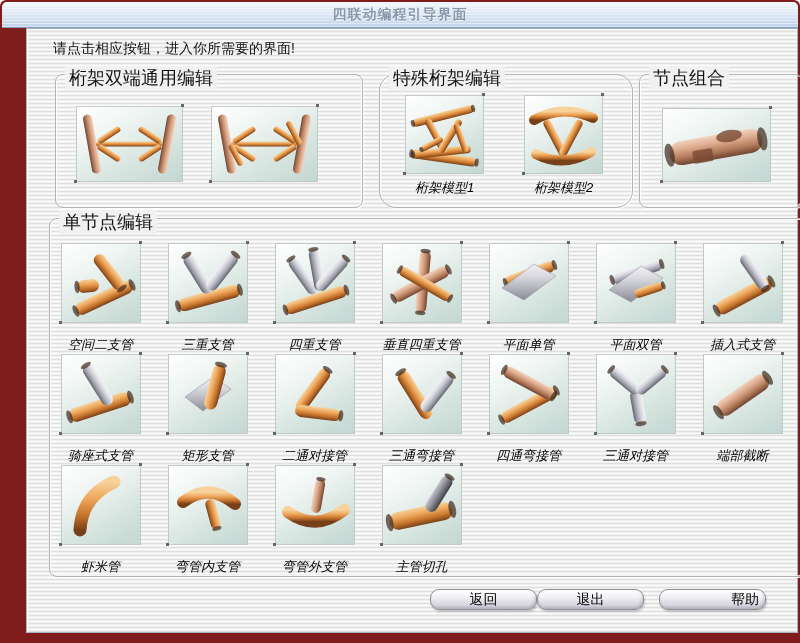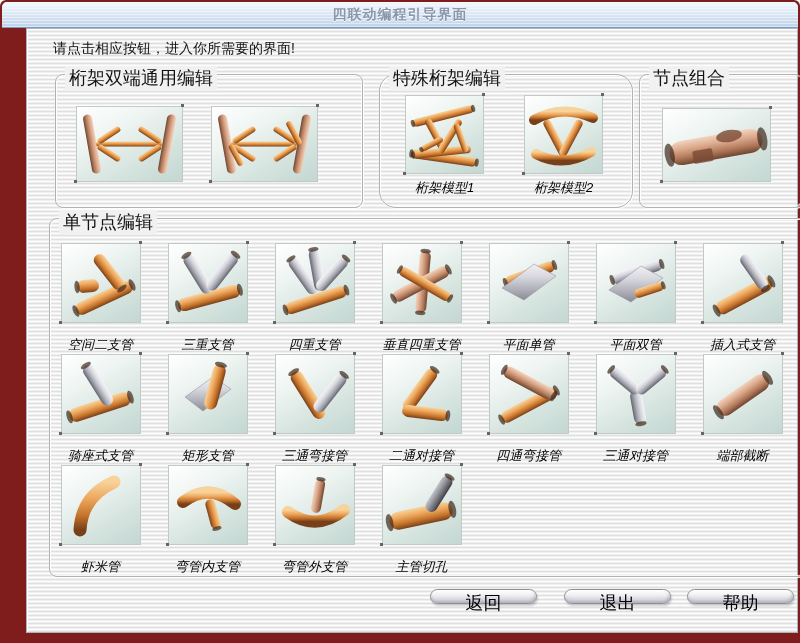--- a/index.html
+++ b/index.html
@@ -39,25 +39,25 @@
   .g2 .c1{left:11px;} .g2 .c2{left:130px;}
   .g2 .cell .tile{margin:0 auto;width:77px;height:77px;}
   .g2 .cell .lbl{margin-top:5px;}
   .g3 .t1{position:absolute;left:22px;top:33px;}
   .lbl{font-size:13px;color:#000;white-space:nowrap;font-style:italic;}
   .grid{position:absolute;left:8px;top:24px;right:0;bottom:0;display:grid;
     grid-template-columns:repeat(7,107px);grid-auto-rows:111px;}
   .gcell{display:flex;flex-direction:column;align-items:center;width:107px;justify-content:space-between;}
   .gcell .tile{margin-left:-22px;}
   .gcell .lbl{margin-top:5px;margin-left:-22px;}
-  .btnrow .btn{position:absolute;top:560px;width:107px;height:15px;border-radius:9px;
+  .btnrow .btn{position:absolute;top:560px;width:107px;height:21px;border-radius:9px;
     background:linear-gradient(180deg,#ffffff 0%,#f0f0f4 40%,#e0e0e6 60%,#d2d2da 100%);
     border:1px solid #8e8e96;box-shadow:inset 0 1px 0 #fff,inset -1px -2px 3px rgba(110,110,125,.35),1px 2px 2px rgba(0,0,0,.18);
-    font-size:18px;color:#000;font-family:inherit;cursor:pointer;}
-  .btn-back{left:403px;} .btn-exit{left:537px;} .btn-help{left:660px;}
+    font-size:14px;color:#000;font-family:inherit;cursor:pointer;}
+  .btn-back{left:403px;} .btn-exit{left:510px;} .btn-help{left:632px;text-align:right;}
 </style>
 </head>
 <body>
 
 <div class="window">
   <div class="titlebar">
     <span class="title">四联动编程引导界面</span>
   </div>
   <div class="content">
     <div class="hint">请点击相应按钮，进入你所需要的界面!</div>
@@ -665,20 +665,47 @@
                   <rect x="-23" y="-6.5" width="46" height="13" rx="6.5" fill="url(#gx_jx_1)"></rect>
                   <ellipse cx="23" cy="0" rx="2.6" ry="6.2" fill="#3d2a1c" opacity=".7"></ellipse>
                 </g>
               </svg>
             </div>
           <div class="lbl">矩形支管</div>
         </div>
         <div class="gcell">
           <div class="tile sq">
               <svg viewBox="0 0 78 78" width="100%" height="100%">
+                <linearGradient id="gx_et_0" x1="0" y1="0" x2="0" y2="1">
+                  <stop offset="0" stop-color="#f7d29b"></stop>
+                  <stop offset=".35" stop-color="#eda75c"></stop>
+                  <stop offset=".7" stop-color="#c5732b"></stop>
+                  <stop offset="1" stop-color="#77401a"></stop>
+                </linearGradient>
+                <linearGradient id="gx_et_1" x1="0" y1="0" x2="0" y2="1">
+                  <stop offset="0" stop-color="#f7d29b"></stop>
+                  <stop offset=".35" stop-color="#eda75c"></stop>
+                  <stop offset=".7" stop-color="#c5732b"></stop>
+                  <stop offset="1" stop-color="#77401a"></stop>
+                </linearGradient>
+                <g transform="translate(37,35) rotate(-54)">
+                  <rect x="-25" y="-6" width="50" height="12" rx="6" fill="url(#gx_et_0)"></rect>
+                  <ellipse cx="25" cy="0" rx="2.4000000000000004" ry="5.7" fill="#3d2a1c" opacity=".7"></ellipse>
+                </g>
+                <g transform="translate(42,58) rotate(7)">
+                  <rect x="-23" y="-6" width="46" height="12" rx="6" fill="url(#gx_et_1)"></rect>
+                  <ellipse cx="23" cy="0" rx="2.4000000000000004" ry="5.7" fill="#3d2a1c" opacity=".7"></ellipse>
+                </g>
+              </svg>
+            </div>
+          <div class="lbl">二通对接管</div>
+        </div>
+        <div class="gcell">
+          <div class="tile sq">
+              <svg viewBox="0 0 78 78" width="100%" height="100%">
                 <linearGradient id="gx_st_0" x1="0" y1="0" x2="0" y2="1">
                   <stop offset="0" stop-color="#f7d29b"></stop>
                   <stop offset=".35" stop-color="#eda75c"></stop>
                   <stop offset=".7" stop-color="#c5732b"></stop>
                   <stop offset="1" stop-color="#77401a"></stop>
                 </linearGradient>
                 <linearGradient id="gx_st_1" x1="0" y1="0" x2="0" y2="1">
                   <stop offset="0" stop-color="#f4f4f8"></stop>
                   <stop offset=".35" stop-color="#d7d7de"></stop>
                   <stop offset=".7" stop-color="#a3a3ad"></stop>
@@ -688,47 +715,20 @@
                   <rect x="-27" y="-6.5" width="54" height="13" rx="6.5" fill="url(#gx_st_0)"></rect>
                   <ellipse cx="-27" cy="0" rx="2.6" ry="6.2" fill="#3d2a1c" opacity=".7"></ellipse>
                 </g>
                 <g transform="translate(54,38) rotate(-52)">
                   <rect x="-23" y="-6" width="46" height="12" rx="6" fill="url(#gx_st_1)"></rect>
                   <ellipse cx="23" cy="0" rx="2.4000000000000004" ry="5.7" fill="#3d2a1c" opacity=".7"></ellipse>
                 </g>
               </svg>
             </div>
           <div class="lbl">三通弯接管</div>
-        </div>
-        <div class="gcell">
-          <div class="tile sq">
-              <svg viewBox="0 0 78 78" width="100%" height="100%">
-                <linearGradient id="gx_et_0" x1="0" y1="0" x2="0" y2="1">
-                  <stop offset="0" stop-color="#f7d29b"></stop>
-                  <stop offset=".35" stop-color="#eda75c"></stop>
-                  <stop offset=".7" stop-color="#c5732b"></stop>
-                  <stop offset="1" stop-color="#77401a"></stop>
-                </linearGradient>
-                <linearGradient id="gx_et_1" x1="0" y1="0" x2="0" y2="1">
-                  <stop offset="0" stop-color="#f7d29b"></stop>
-                  <stop offset=".35" stop-color="#eda75c"></stop>
-                  <stop offset=".7" stop-color="#c5732b"></stop>
-                  <stop offset="1" stop-color="#77401a"></stop>
-                </linearGradient>
-                <g transform="translate(37,35) rotate(-54)">
-                  <rect x="-25" y="-6" width="50" height="12" rx="6" fill="url(#gx_et_0)"></rect>
-                  <ellipse cx="25" cy="0" rx="2.4000000000000004" ry="5.7" fill="#3d2a1c" opacity=".7"></ellipse>
-                </g>
-                <g transform="translate(42,58) rotate(7)">
-                  <rect x="-23" y="-6" width="46" height="12" rx="6" fill="url(#gx_et_1)"></rect>
-                  <ellipse cx="23" cy="0" rx="2.4000000000000004" ry="5.7" fill="#3d2a1c" opacity=".7"></ellipse>
-                </g>
-              </svg>
-            </div>
-          <div class="lbl">二通对接管</div>
         </div>
         <div class="gcell">
           <div class="tile sq">
               <svg viewBox="0 0 78 78" width="100%" height="100%">
                 <linearGradient id="gx_si_0" x1="0" y1="0" x2="0" y2="1">
                   <stop offset="0" stop-color="#f7d29b"></stop>
                   <stop offset=".35" stop-color="#eda75c"></stop>
                   <stop offset=".7" stop-color="#c5732b"></stop>
                   <stop offset="1" stop-color="#77401a"></stop>
                 </linearGradient>

